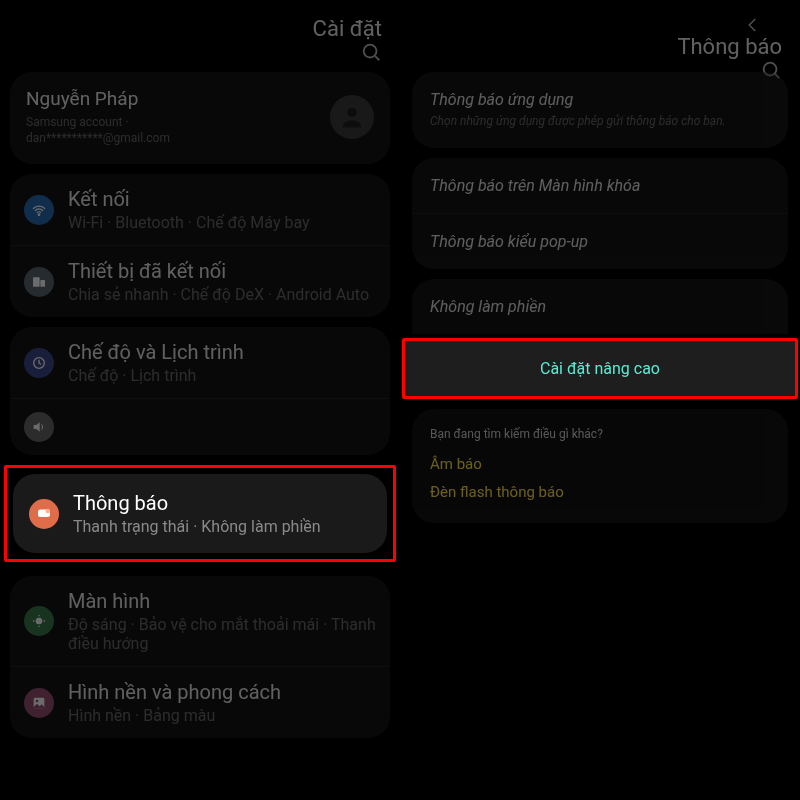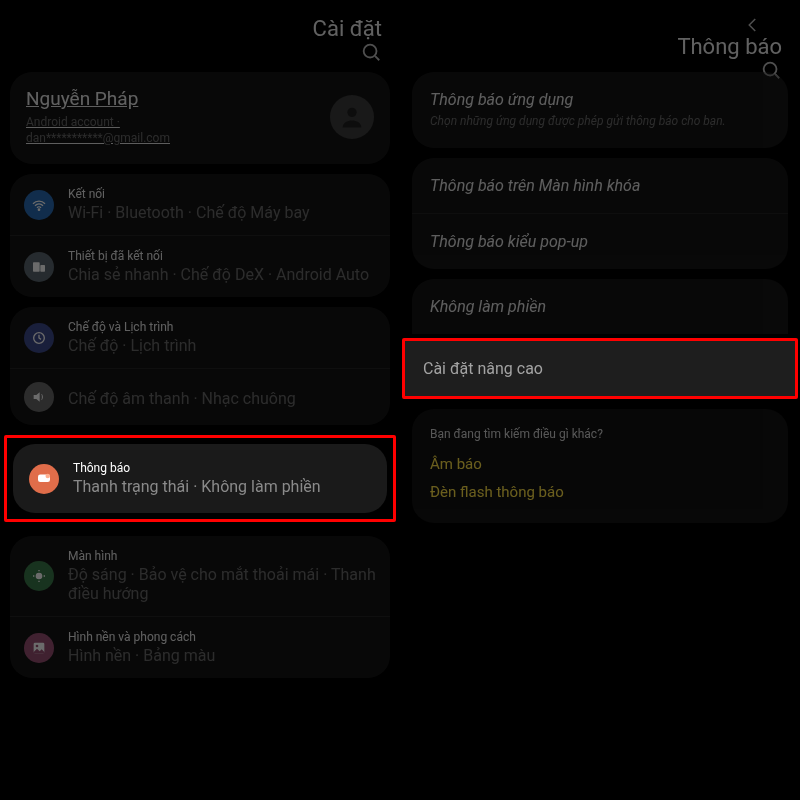--- a/index.html
+++ b/index.html
@@ -44,21 +44,20 @@
     .card {
       background: #151515;
       border-radius: 22px;
       margin: 10px 10px;
       overflow: hidden;
     }
     .profile {
       display: flex;
       align-items: center;
       padding: 15px 16px 18px 16px;
-      text-decoration: underline;
     }
     .profile-txt { flex: 1; }
     .profile-name {
       font-size: 19px;
       color: #e8e8e8;
       margin-bottom: 4px;
     }
     .profile-sub {
       font-size: 12px;
       color: #6a6a6a;
@@ -85,21 +84,21 @@
       height: 30px;
       border-radius: 50%;
       display: flex;
       align-items: center;
       justify-content: center;
       margin-right: 14px;
       flex-shrink: 0;
     }
     .row-body { flex: 1; min-width: 0; }
     .row-title {
-      font-size: 12px;
+      font-size: 20px;
       color: #e4e4e4;
     }
     .row-sub {
       font-size: 16px;
       color: #6a6a6a;
       margin-top: 2px;
     }
     .highlight-box {
       border: 3px solid #ff0000;
       border-radius: 2px;
@@ -120,21 +119,21 @@
       margin-top: 4px;
       line-height: 1.4;
     }
     .highlight-card {
       border: 3px solid #ff0000;
       border-radius: 2px;
       margin: 0 2px 10px 2px;
       background: #1e1e1e;
       padding: 18px 18px;
     }
-    .highlight-card .r-title { color: #a3a3a3; }
+    .highlight-card .r-title { color: #5eead4; text-align: center; }
     .suggest {
       background: #121212;
       border-radius: 22px;
       margin: 10px 12px;
       padding: 18px 18px 22px 18px;
     }
     .suggest-q {
       font-size: 12px;
       color: #d0d0d0;
       margin-bottom: 14px;
@@ -171,21 +170,21 @@
           <circle cx="11" cy="11" r="7"></circle>
           <line x1="21" y1="21" x2="16.5" y2="16.5"></line>
         </svg>
     </div>
   </div>
 
   <div class="card dimmed">
     <div class="profile">
       <div class="profile-txt">
         <div class="profile-name">Nguyễn Pháp</div>
-        <div class="profile-sub">Android account  ·</div>
+        <div class="profile-sub">Samsung account  ·</div>
         <div class="profile-sub">dan***********@gmail.com</div>
       </div>
       <div class="avatar">
         <svg width="28" height="28" viewBox="0 0 24 24" fill="#202020">
             <circle cx="12" cy="8" r="4"></circle>
             <path d="M4 21c0-4 4-6 8-6s8 2 8 6z"></path>
           </svg>
       </div>
     </div>
   </div>
@@ -233,21 +232,20 @@
       </div>
     </div>
     <div class="row">
       <div class="row-icon ic-sound">
         <svg width="16" height="16" viewBox="0 0 24 24" fill="#fff">
             <path d="M4 9v6h4l5 4V5L8 9H4z"></path>
             <path d="M16 8c1.5 1.5 1.5 6.5 0 8" fill="none" stroke="#fff" stroke-width="1.5"></path>
           </svg>
       </div>
       <div class="row-body">
-        <div class="row-sub">Chế độ âm thanh  ·  Nhạc chuông</div>
       </div>
     </div>
   </div>
 
   <div class="highlight-box" style="margin: 0 4px;">
     <div class="notif-card">
       <div class="row" style="border:none; padding: 15px 14px;">
         <div class="row-icon ic-notif">
           <svg width="18" height="18" viewBox="0 0 24 24" fill="#fff">
               <rect x="4" y="6" width="16" height="10" rx="3"></rect>

